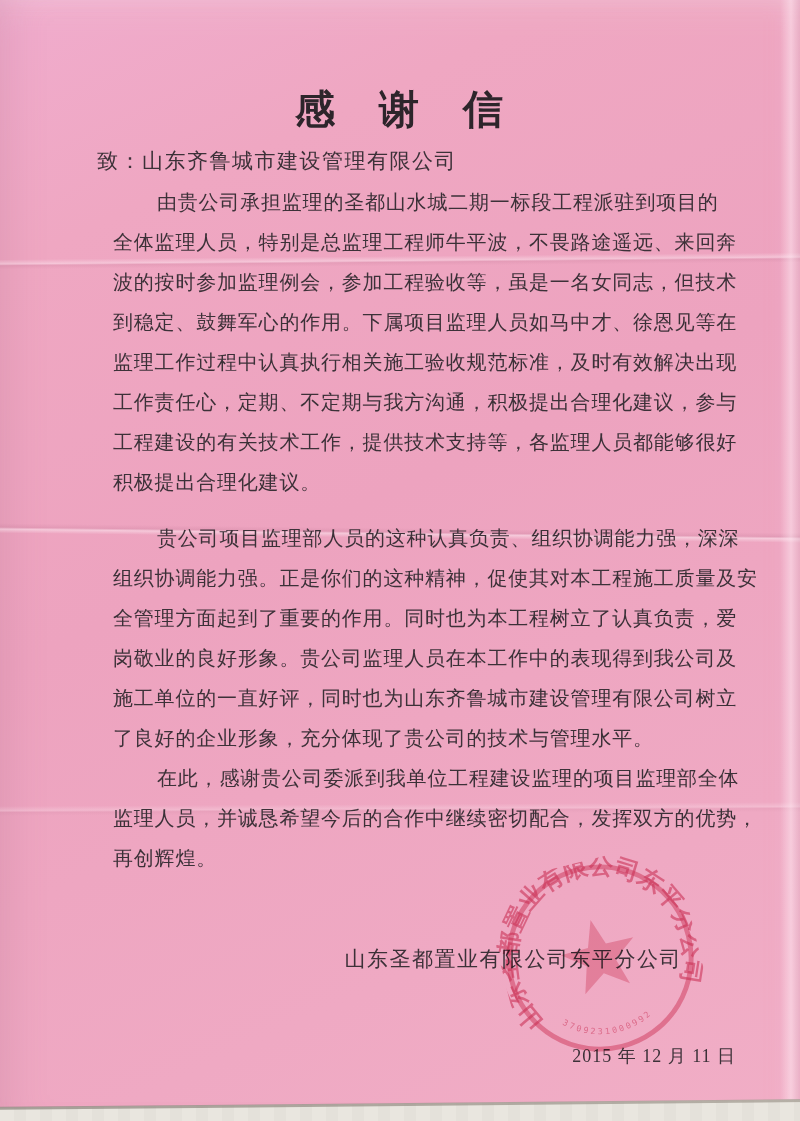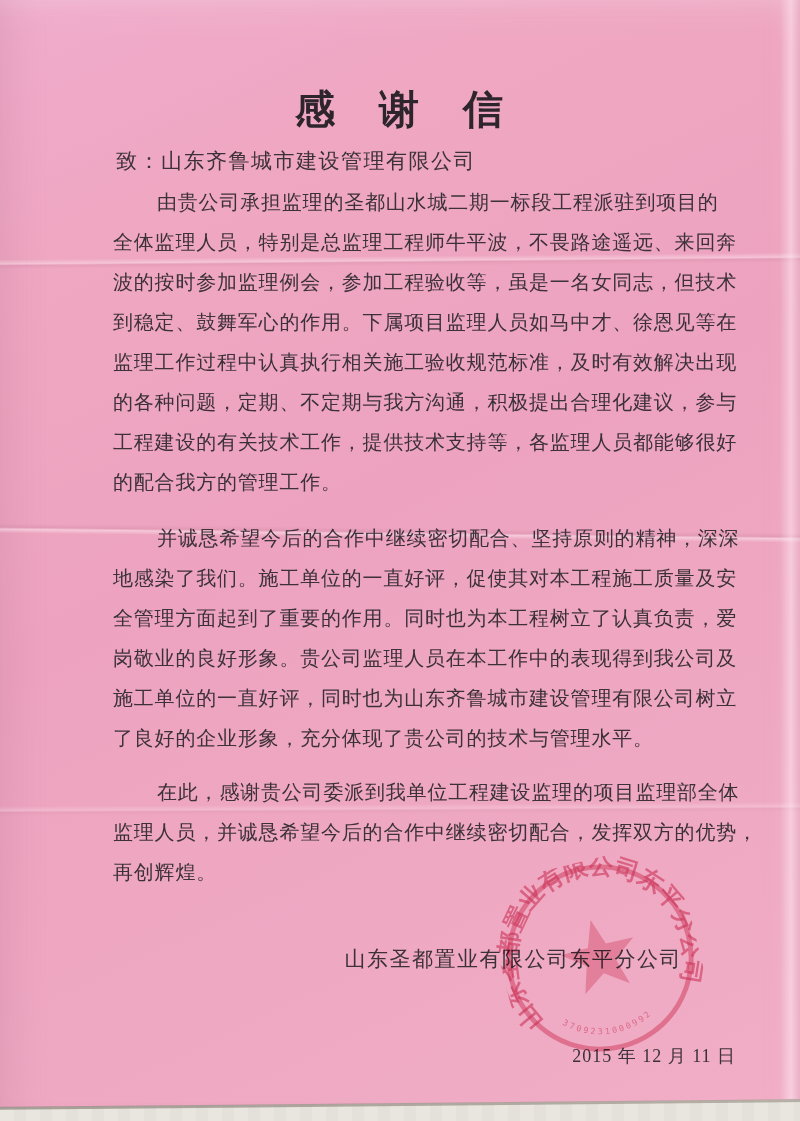--- a/index.html
+++ b/index.html
@@ -43,30 +43,30 @@
   }
 
   .letter-title {
     position: absolute; top: 82px; left: 0; width: 800px;
     text-align: center;
     font-size: 40px; font-weight: bold;
     color: #2d252b;
     letter-spacing: 2px;
   }
   .recipient {
-    position: absolute; top: 147px; left: 116px;
+    position: absolute; top: 147px; left: 97px;
     font-size: 21px; color: #3c3138; letter-spacing: 1.5px;
   }
   .body-text {
     position: absolute; top: 186px; left: 113px; width: 600px;
     color: #3c3138;
   }
   .para { margin: 0; font-family: Liberation Mono, monospace; }
   .para-2 { margin-top: 16px; }
-  .para-3 { margin-top: 14px; }
+  .para-3 { }
   .line {
     height: 40px; line-height: 36px;
     font-size: 20px; letter-spacing: 0.8px;
     white-space: nowrap;
   }
   .indent { text-indent: 44px; }
 
   .signature {
     position: absolute; top: 945px; left: 0; width: 800px;
     text-align: right; padding-right: 118px;
@@ -101,27 +101,27 @@
 
   <div class="recipient">致：山东齐鲁城市建设管理有限公司</div>
 
   <div class="body-text">
     <div class="para para-1">
       <div class="line indent">由贵公司承担监理的圣都山水城二期一标段工程派驻到项目的</div>
       <div class="line">全体监理人员，特别是总监理工程师牛平波，不畏路途遥远、来回奔</div>
       <div class="line">波的按时参加监理例会，参加工程验收等，虽是一名女同志，但技术</div>
       <div class="line">到稳定、鼓舞军心的作用。下属项目监理人员如马中才、徐恩见等在</div>
       <div class="line">监理工作过程中认真执行相关施工验收规范标准，及时有效解决出现</div>
-      <div class="line">的各种问题，定期、不定期与我方沟通，积极提出合理化建议，参与</div>
+      <div class="line">工作责任心，定期、不定期与我方沟通，积极提出合理化建议，参与</div>
       <div class="line">工程建设的有关技术工作，提供技术支持等，各监理人员都能够很好</div>
-      <div class="line">的配合我方的管理工作。</div>
+      <div class="line">积极提出合理化建议。</div>
     </div>
     <div class="para para-2">
-      <div class="line indent">并诚恳希望今后的合作中继续密切配合、坚持原则的精神，深深</div>
-      <div class="line">地感染了我们。施工单位的一直好评，促使其对本工程施工质量及安</div>
+      <div class="line indent">贵公司项目监理部人员的这种认真负责、组织协调能力强，深深</div>
+      <div class="line">组织协调能力强。正是你们的这种精神，促使其对本工程施工质量及安</div>
       <div class="line">全管理方面起到了重要的作用。同时也为本工程树立了认真负责，爱</div>
       <div class="line">岗敬业的良好形象。贵公司监理人员在本工作中的表现得到我公司及</div>
       <div class="line">施工单位的一直好评，同时也为山东齐鲁城市建设管理有限公司树立</div>
       <div class="line">了良好的企业形象，充分体现了贵公司的技术与管理水平。</div>
     </div>
     <div class="para para-3">
       <div class="line indent">在此，感谢贵公司委派到我单位工程建设监理的项目监理部全体</div>
       <div class="line">监理人员，并诚恳希望今后的合作中继续密切配合，发挥双方的优势，</div>
       <div class="line">再创辉煌。</div>
     </div>

